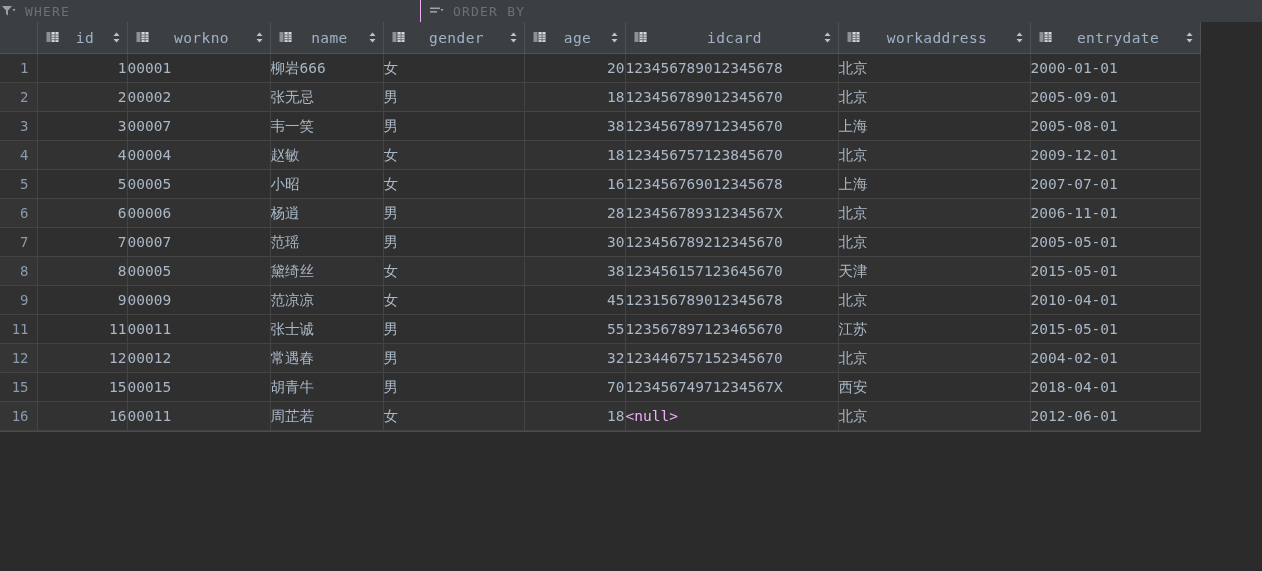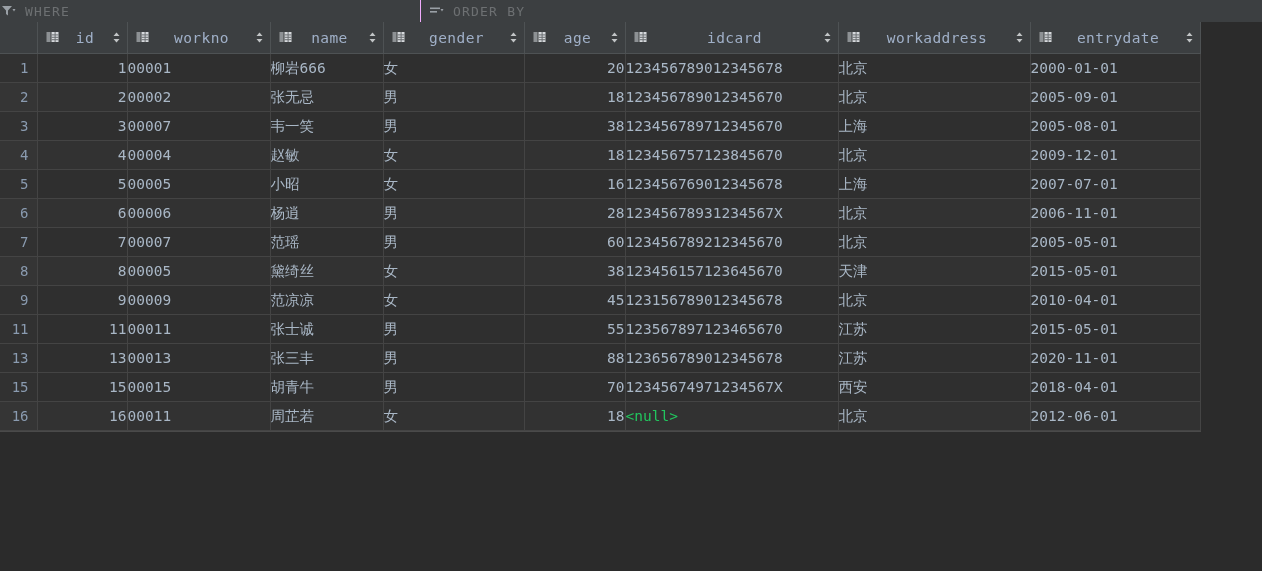--- a/index.html
+++ b/index.html
@@ -115,21 +115,21 @@
     background: #313131;
     color: #8a9bb0;
     text-align: right;
     padding-right: 8px;
     border-right: 1px solid #444444;
     font-size: 14px;
   }
   tbody tr.alt td.gutter { background: #353535; }
   td.num { text-align: right; padding-right: 7px; }
   td.txt { text-align: left; padding-left: 8px; }
-  .nullv { color: #22c55e; }
+  .nullv { color: #f0abfc; }
 
   
   col.c-gutter { width: 37px; }
   col.c-id { width: 90px; }
   col.c-workno { width: 143px; }
   col.c-name { width: 113px; }
   col.c-gender { width: 141px; }
   col.c-age { width: 101px; }
   col.c-idcard { width: 213px; }
   col.c-workaddress { width: 192px; }
@@ -412,21 +412,21 @@
           <td class="txt">12345678931234567X</td>
           <td class="txt">北京</td>
           <td class="txt">2006-11-01</td>
         </tr>
         <tr>
           <td class="gutter">7</td>
           <td class="num">7</td>
           <td class="txt">00007</td>
           <td class="txt">范瑶</td>
           <td class="txt">男</td>
-          <td class="num">60</td>
+          <td class="num">30</td>
           <td class="txt">123456789212345670</td>
           <td class="txt">北京</td>
           <td class="txt">2005-05-01</td>
         </tr>
         <tr class="alt">
           <td class="gutter">8</td>
           <td class="num">8</td>
           <td class="txt">00005</td>
           <td class="txt">黛绮丝</td>
           <td class="txt">女</td>
@@ -450,30 +450,30 @@
           <td class="gutter">11</td>
           <td class="num">11</td>
           <td class="txt">00011</td>
           <td class="txt">张士诚</td>
           <td class="txt">男</td>
           <td class="num">55</td>
           <td class="txt">123567897123465670</td>
           <td class="txt">江苏</td>
           <td class="txt">2015-05-01</td>
         </tr>
-        <tr>
-          <td class="gutter">13</td>
-          <td class="num">13</td>
-          <td class="txt">00013</td>
-          <td class="txt">张三丰</td>
-          <td class="txt">男</td>
-          <td class="num">88</td>
-          <td class="txt">123656789012345678</td>
-          <td class="txt">江苏</td>
-          <td class="txt">2020-11-01</td>
+        <tr class="alt">
+          <td class="gutter">12</td>
+          <td class="num">12</td>
+          <td class="txt">00012</td>
+          <td class="txt">常遇春</td>
+          <td class="txt">男</td>
+          <td class="num">32</td>
+          <td class="txt">123446757152345670</td>
+          <td class="txt">北京</td>
+          <td class="txt">2004-02-01</td>
         </tr>
         <tr>
           <td class="gutter">15</td>
           <td class="num">15</td>
           <td class="txt">00015</td>
           <td class="txt">胡青牛</td>
           <td class="txt">男</td>
           <td class="num">70</td>
           <td class="txt">12345674971234567X</td>
           <td class="txt">西安</td>

